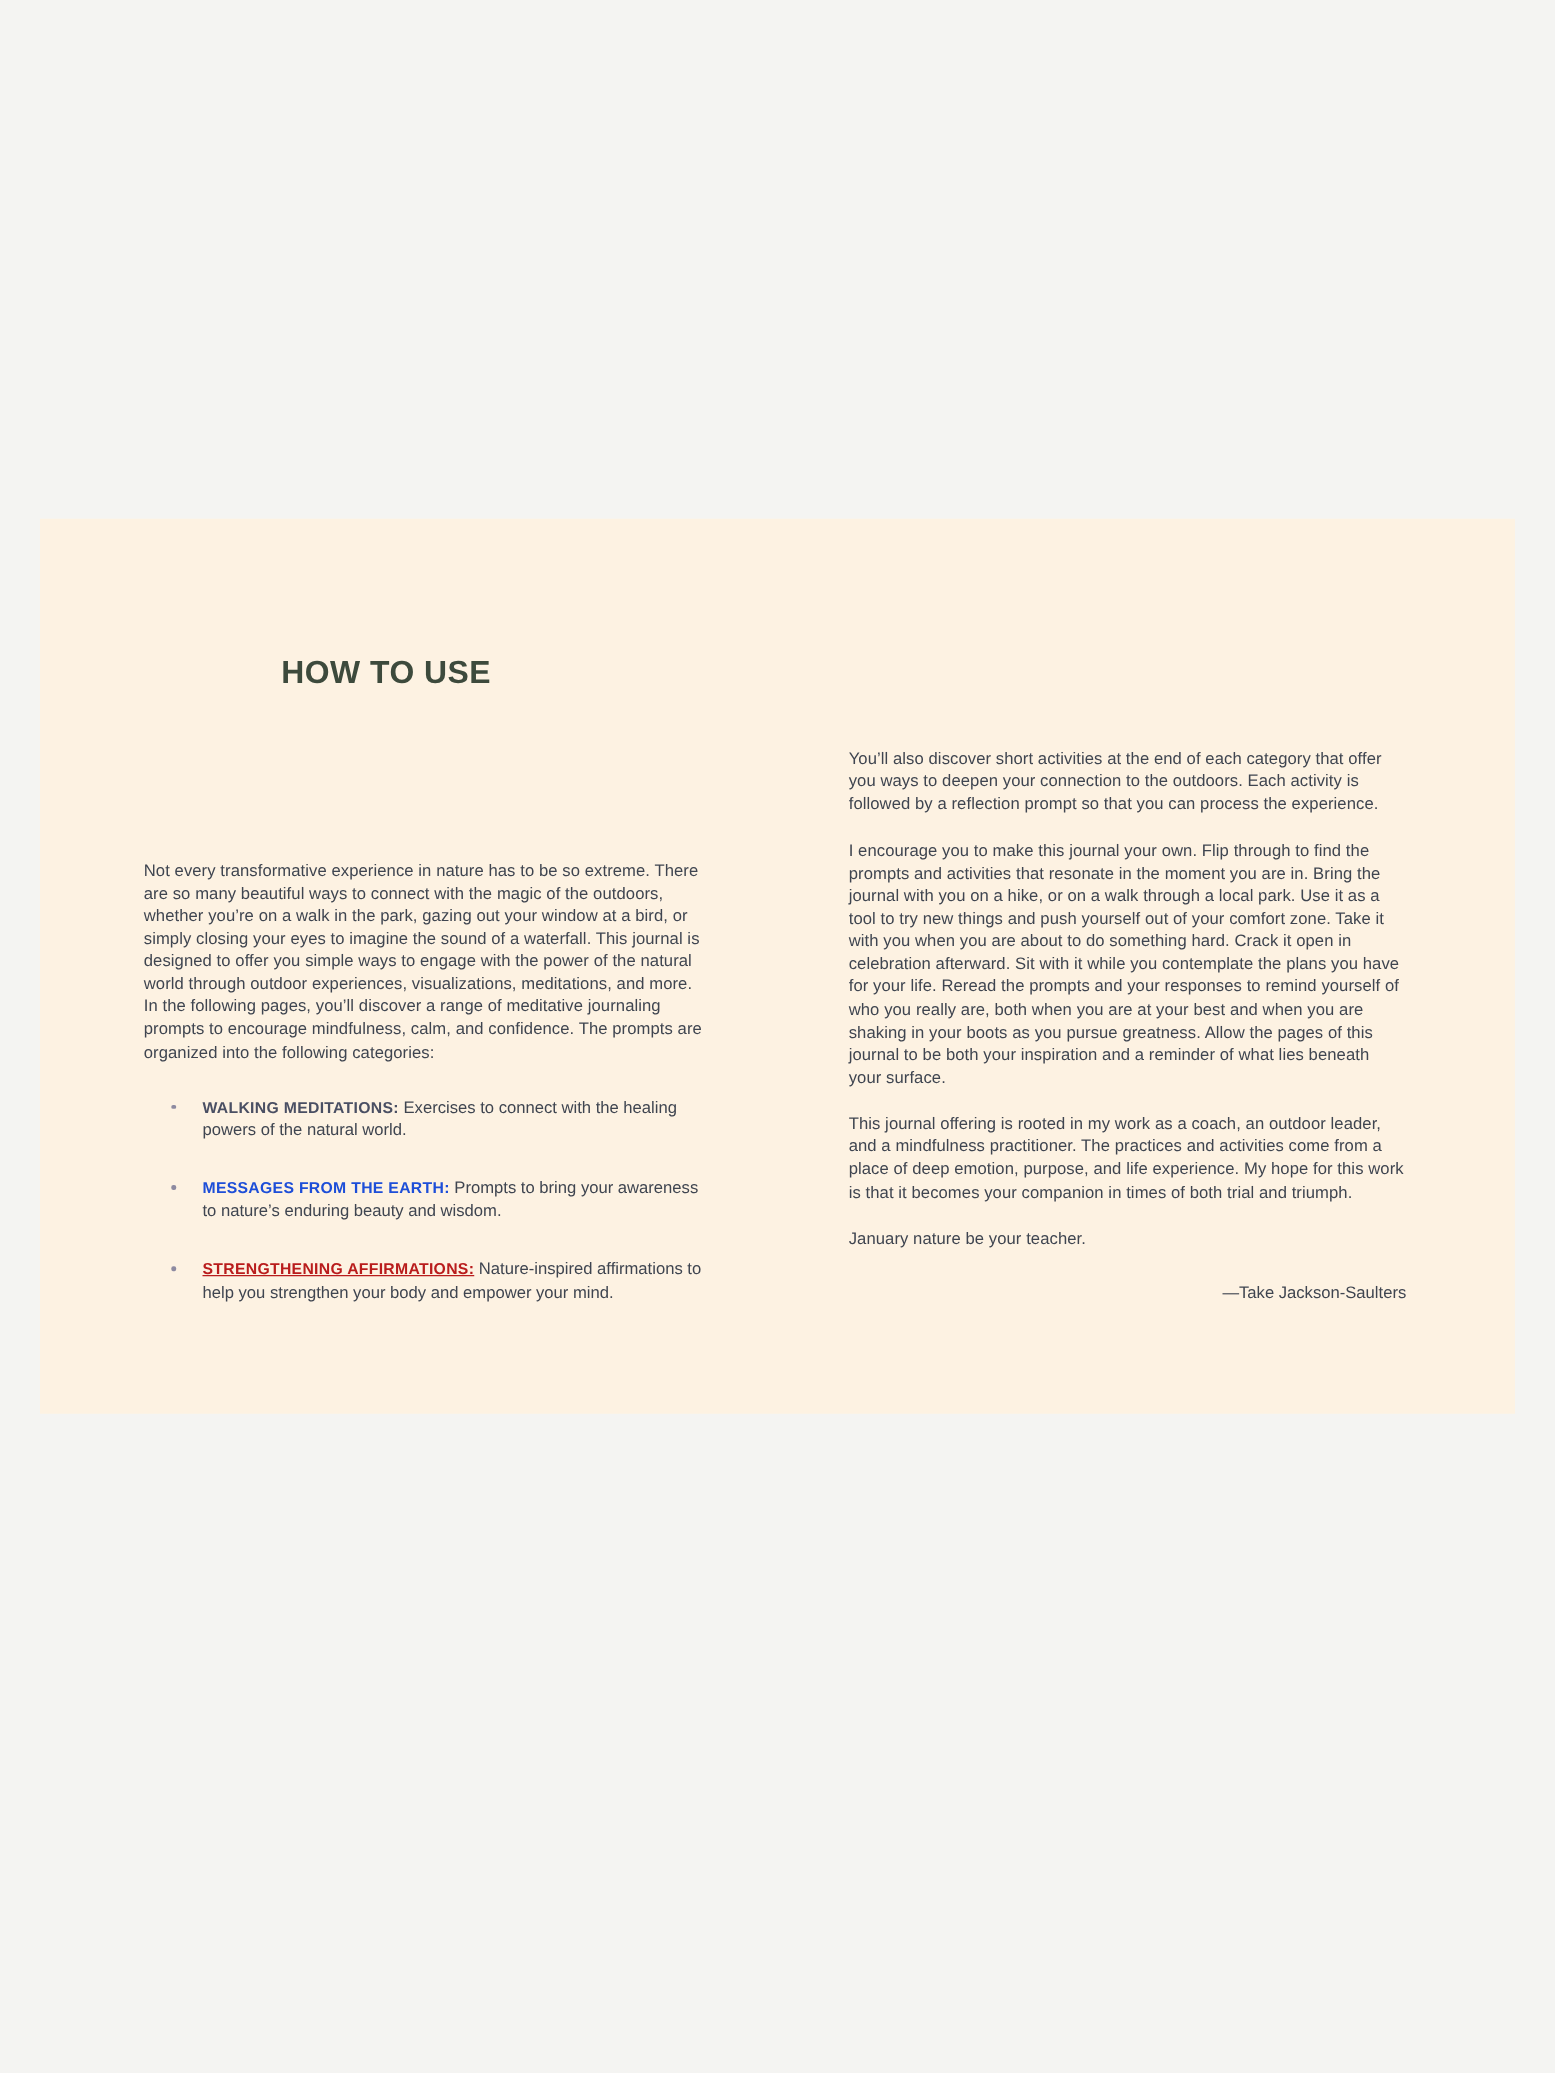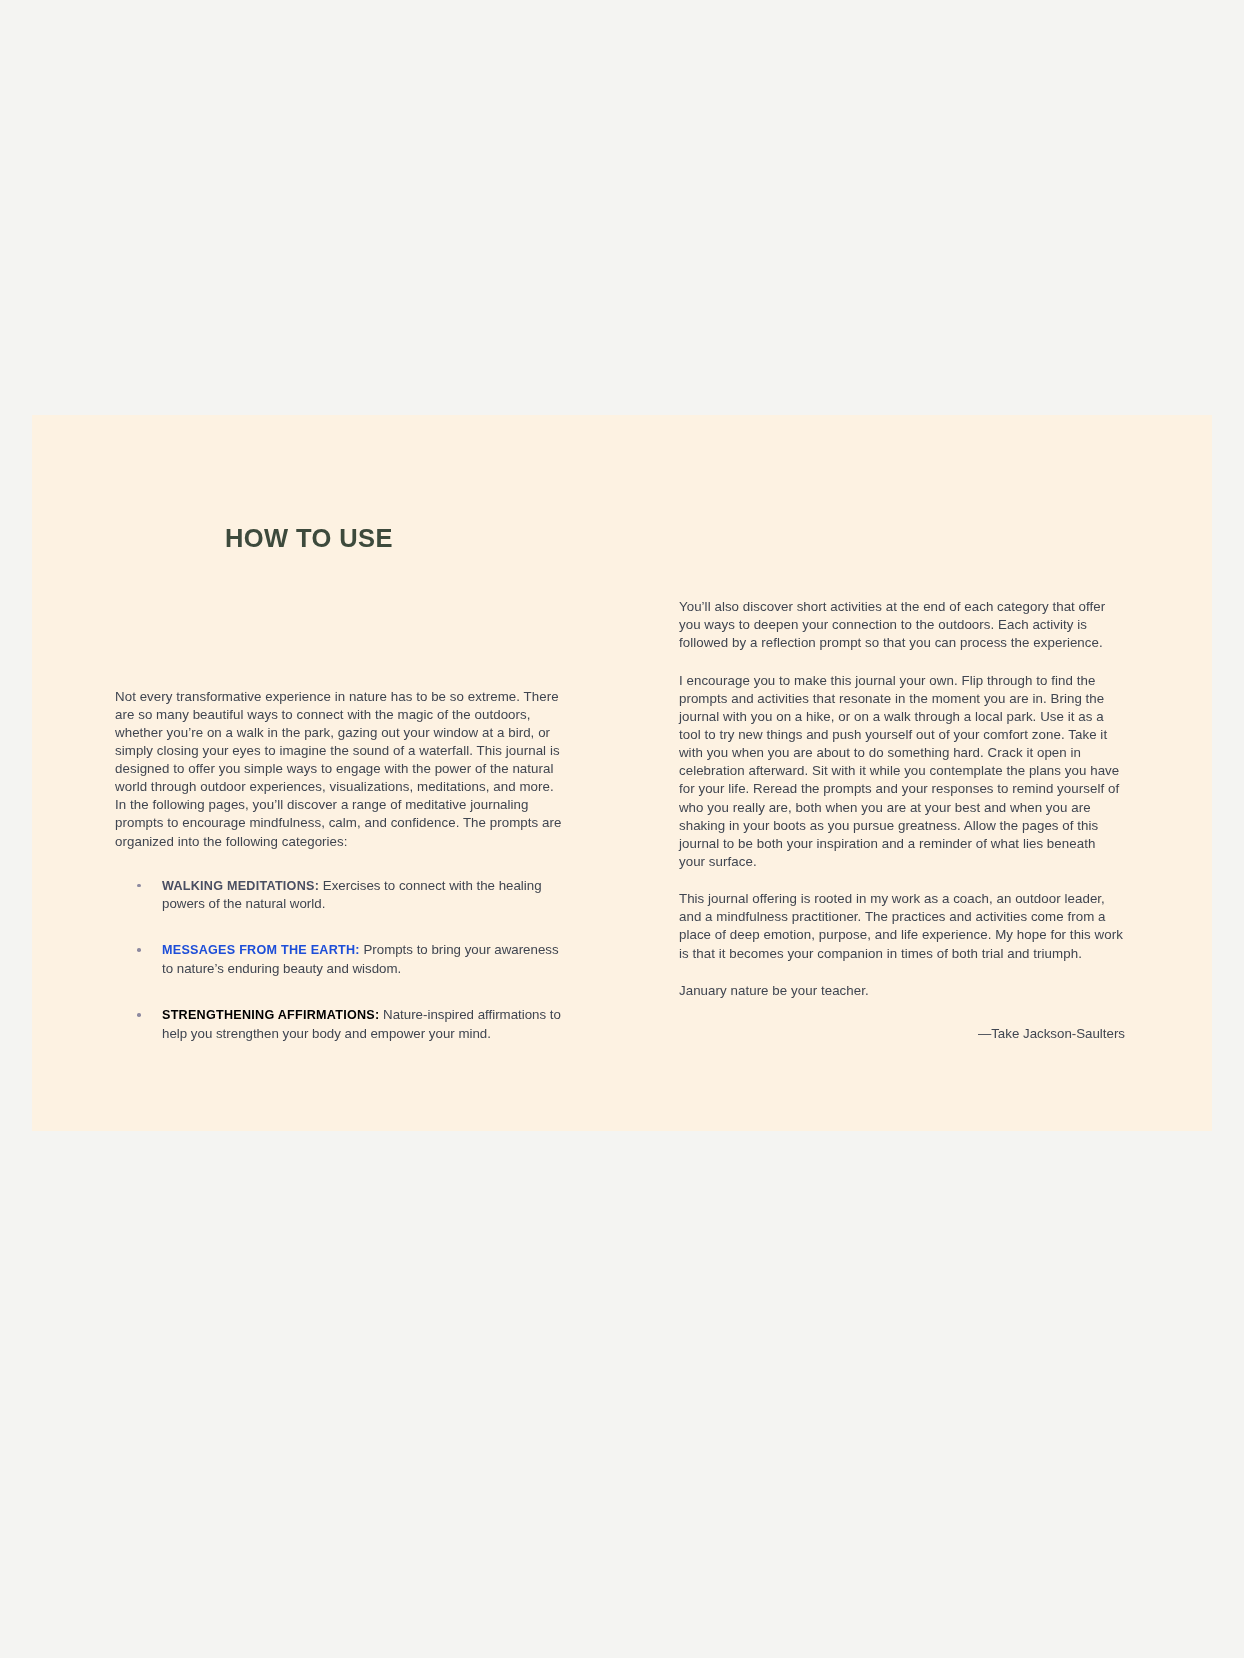--- a/index.html
+++ b/index.html
@@ -138,21 +138,21 @@
             <li>
               <span class="dot"></span>
               <span class="cat-label" style="color: rgb(74, 79, 99);">WALKING MEDITATIONS:</span><span> Exercises to connect with the healing powers of the natural world.</span>
             </li>
             <li>
               <span class="dot"></span>
               <span class="cat-label" style="color: #1d4ed8;">MESSAGES FROM THE EARTH:</span><span> Prompts to bring your awareness to nature’s enduring beauty and wisdom.</span>
             </li>
             <li>
               <span class="dot"></span>
-              <span class="cat-label" style="color: #000000;">STRENGTHENING AFFIRMATIONS:</span><span> Nature-inspired affirmations to help you strengthen your body and empower your mind.</span>
+              <span class="cat-label" style="color: #b91c1c; text-decoration: underline;">STRENGTHENING AFFIRMATIONS:</span><span> Nature-inspired affirmations to help you strengthen your body and empower your mind.</span>
             </li>
           </ul>
         </div>
 
         <div class="col right">
           <p class="body">You’ll also discover short activities at the end of each category that offer you ways to deepen your connection to the outdoors. Each activity is followed by a reflection prompt so that you can process the experience.</p>
           <p class="body">I encourage you to make this journal your own. Flip through to find the prompts and activities that resonate in the moment you are in. Bring the journal with you on a hike, or on a walk through a local park. Use it as a tool to try new things and push yourself out of your comfort zone. Take it with you when you are about to do something hard. Crack it open in celebration afterward. Sit with it while you contemplate the plans you have for your life. Reread the prompts and your responses to remind yourself of who you really are, both when you are at your best and when you are shaking in your boots as you pursue greatness. Allow the pages of this journal to be both your inspiration and a reminder of what lies beneath your surface.</p>
           <p class="body">This journal offering is rooted in my work as a coach, an outdoor leader, and a mindfulness practitioner. The practices and activities come from a place of deep emotion, purpose, and life experience. My hope for this work is that it becomes your companion in times of both trial and triumph.</p>
           <p class="body">January nature be your teacher.</p>
           <div class="signature">—Take Jackson-Saulters</div>

